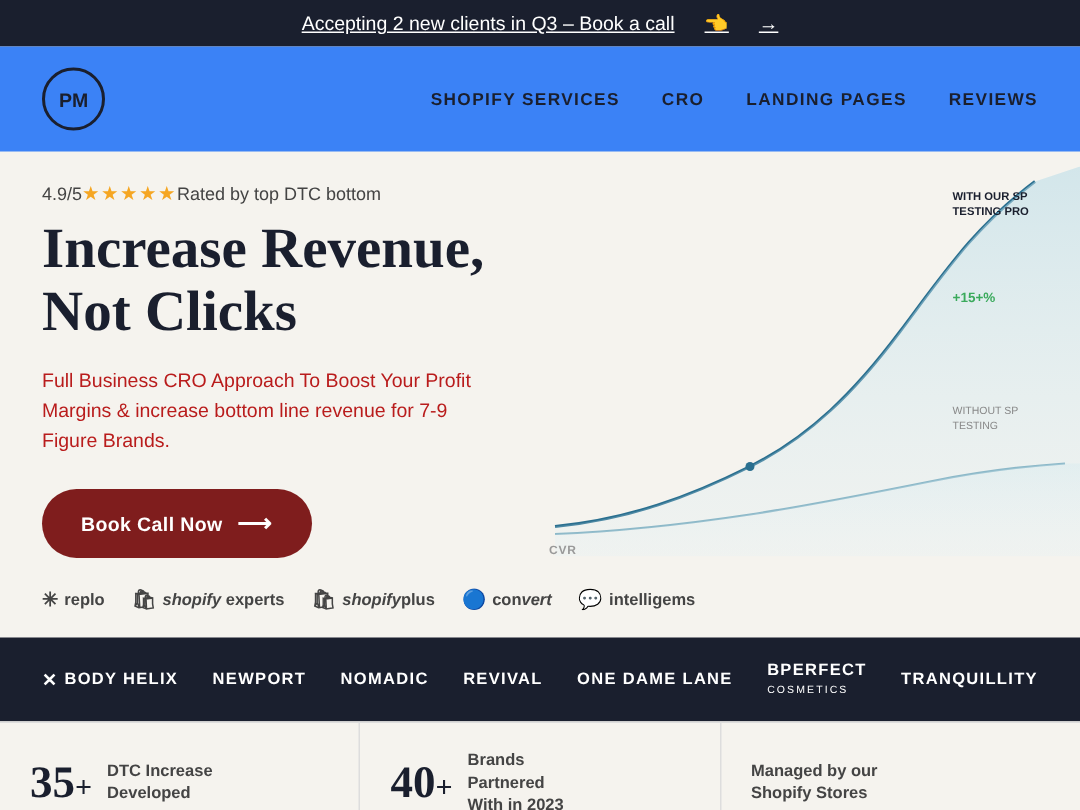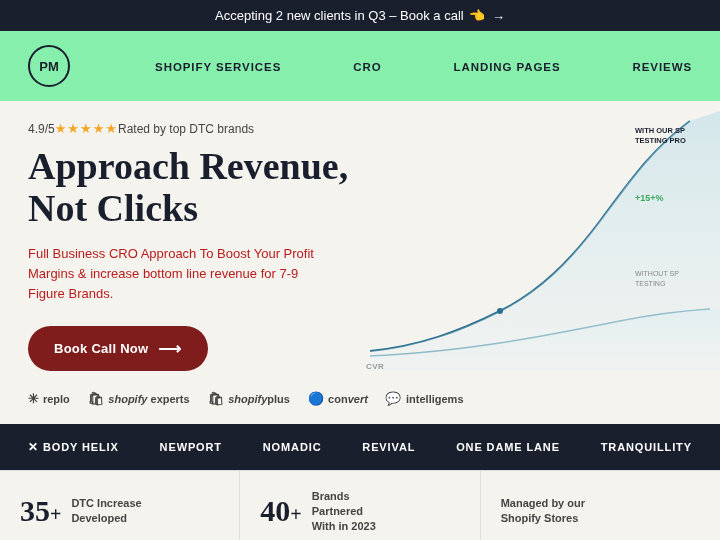--- a/index.html
+++ b/index.html
@@ -8,26 +8,27 @@
     
     .top-banner {
       background: #1a1f2e;
       color: #fff;
       text-align: center;
       padding: 8px 16px;
       font-size: 13px;
       display: flex;
       align-items: center;
       justify-content: center;
-      gap: 6px;
+      gap: 20px;
+      text-decoration: underline;
     }
 
     
     nav {
-      background: #86efac;
+      background: #3b82f6;
       display: flex;
       align-items: center;
       padding: 14px 28px;
       gap: 0;
     }
     .nav-logo {
       width: 42px;
       height: 42px;
       border: 2px solid #1a1f2e;
       border-radius: 50%;
@@ -44,21 +45,20 @@
       gap: 28px;
       list-style: none;
     }
     .nav-links li a {
       text-decoration: none;
       color: #1a1f2e;
       font-size: 11.5px;
       font-weight: 600;
       letter-spacing: 0.08em;
       text-transform: uppercase;
-      margin-left: 44px;
     }
 
     
     .hero {
       display: flex;
       padding: 20px 28px 10px 28px;
       position: relative;
       min-height: 260px;
       overflow: hidden;
     }
@@ -218,24 +218,24 @@
     <li><a href="#">LANDING PAGES</a></li>
     <li><a href="#">REVIEWS</a></li>
   </ul>
 </nav>
 
 <div class="hero">
   <div class="hero-left">
     <div class="rating">
       <span>4.9/5</span>
       <span class="stars">★★★★★</span>
-      <span>Rated by top DTC brands</span>
+      <span>Rated by top DTC bottom</span>
     </div>
     <h1 class="hero-title">
-      <span>Approach Revenue,</span><br>
+      <span>Increase Revenue,</span><br>
       <span>Not Clicks</span>
     </h1>
     <p class="hero-desc">Full Business CRO Approach To Boost Your Profit Margins &amp; increase bottom line revenue for 7-9 Figure Brands.</p>
     <a href="#" class="cta-btn">
       <span>Book Call Now</span>
       <span class="cta-arrow">⟶</span>
     </a>
   </div>
 
   <div class="hero-chart">
@@ -295,20 +295,21 @@
 
 <div class="brands-bar">
   <div class="brand-name body-helix">
     <span class="brand-x">✕</span>
     <span>body helix</span>
   </div>
   <div class="brand-name">NEWPORT</div>
   <div class="brand-name">NOMADIC</div>
   <div class="brand-name">REVIVAL</div>
   <div class="brand-name">ONE DAME LANE</div>
+  <div class="brand-name">BPERFECT<br><span style="font-size:7px;font-weight:400;letter-spacing:0.2em;">COSMETICS</span></div>
   <div class="brand-name">TRANQUILLITY</div>
 </div>
 
 <div class="stats-bar">
   <div class="stat-item">
     <div class="stat-number">35<span class="stat-plus">+</span></div>
     <div class="stat-desc">
       <span>DTC Increase</span><br>
       <span>Developed</span>
     </div>

